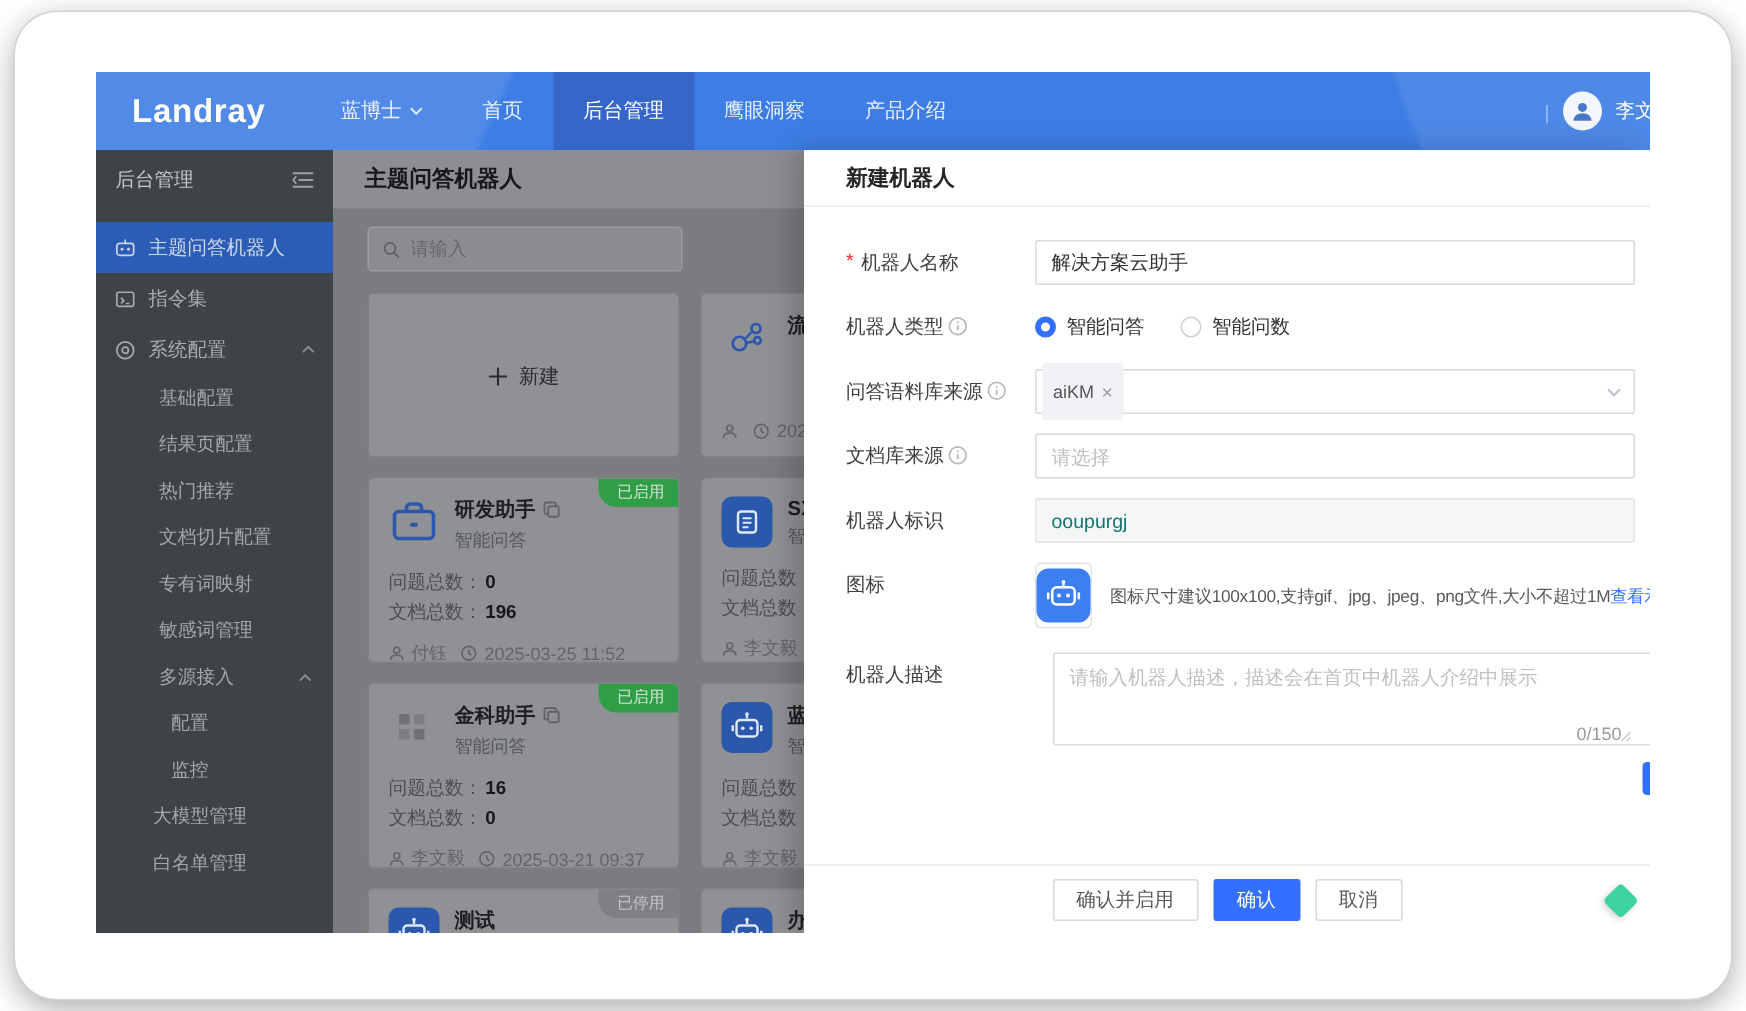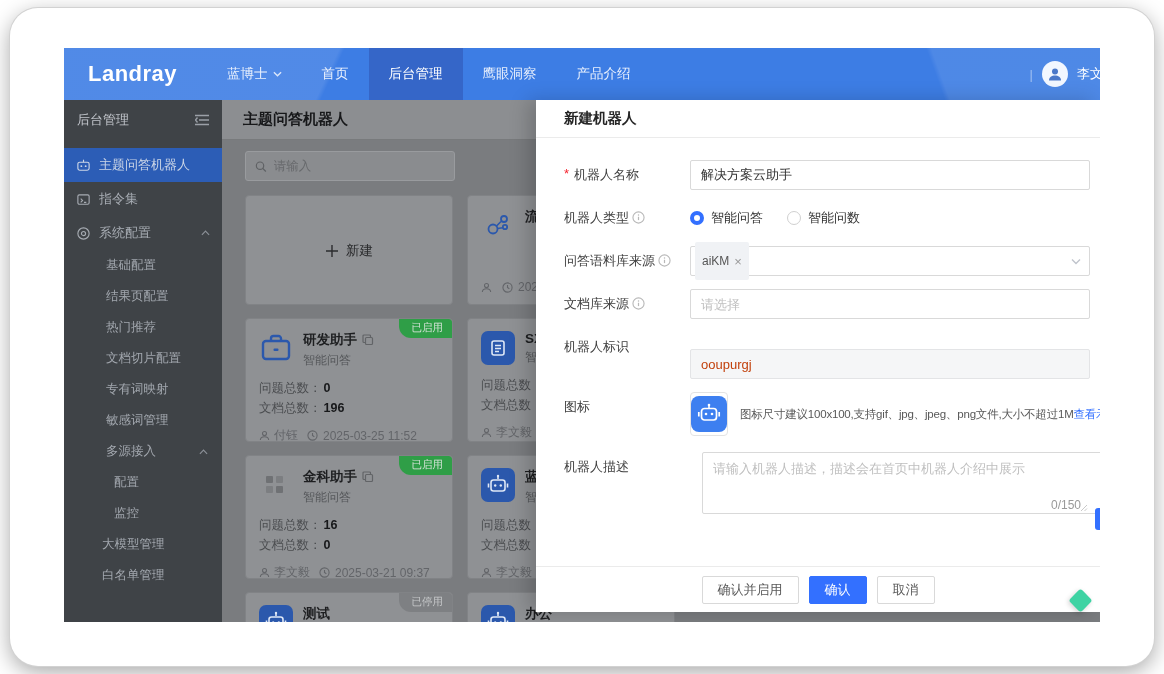--- a/index.html
+++ b/index.html
@@ -86,35 +86,35 @@
             align-items:center; white-space:nowrap; }
   .ctype { font-size:12px; color:#55575a; margin-top:3px; white-space:nowrap; }
   .cstats { margin-top:9px; font-size:12.5px; color:#4b4d50; line-height:20px; }
   .cstats b { color:#17181a; margin-left:2px; }
   .cfoot { margin-top:9px; display:flex; align-items:center; gap:4px; font-size:12px;
            color:#636569; white-space:nowrap; }
   .cfoot .t { margin-left:1px; }
   .flow-foot { position:absolute; left:13px; bottom:10px; }
 
   
-  .drawer { position:absolute; top:52px; right:0; bottom:10px; width:564px; background:#fff;
+  .drawer { position:absolute; top:52px; right:0; bottom:0; width:564px; background:#fff;
             z-index:20; box-shadow:-8px 0 18px rgba(0,0,0,0.18); }
   .dw-head { height:38px; display:flex; align-items:center; padding:0 28px;
              border-bottom:1px solid #ebebeb; font-size:14.5px; font-weight:bold; color:#262626; }
   .dw-body { padding:22px 10px 0 28px; }
   .frow { display:flex; margin-bottom:13px; }
   .flabel { width:126px; flex:0 0 auto; font-size:13px; color:#404040; padding-top:6px;
             display:flex; align-items:flex-start; gap:3px; }
   .req { color:#f5222d; margin-right:2px; }
   .info { margin-top:2px; display:inline-flex; }
   .ffield { flex:1; min-width:0; }
   .inp { width:100%; height:30px; border:1px solid #d9d9d9; border-radius:2px; padding:0 10px;
          font-size:13px; color:#333; outline:none; font-family:inherit; background:#fff; }
   .inp::placeholder { color:#bfbfbf; }
-  .inp.disabled { background:#f5f6f7; color:#c2410c; border-color:#e3e4e6;margin-top:17px; }
+  .inp.disabled { background:#f5f6f7; color:#0f766e; border-color:#e3e4e6; }
   .select { position:relative; width:100%; height:30px; border:1px solid #d9d9d9;
             border-radius:2px; display:flex; align-items:center; padding:0 24px 0 4px;
             cursor:pointer; }
   .tag { background:#f0f2f5; border-radius:2px; height:38px; display:flex; align-items:center;
          gap:5px; padding:0 7px; font-size:12px; color:#555; }
   .tag .x { color:#999; font-size:13px; cursor:pointer; }
   .sel-caret { position:absolute; right:8px; top:11px; display:flex; }
   .radios { display:flex; align-items:center; gap:24px; height:30px; }
   .radio { display:flex; align-items:center; gap:7px; font-size:13px; color:#333; cursor:pointer; }
   .rdot { width:14px; height:14px; border-radius:50%; border:1px solid #d0d0d0; background:#fff; }

